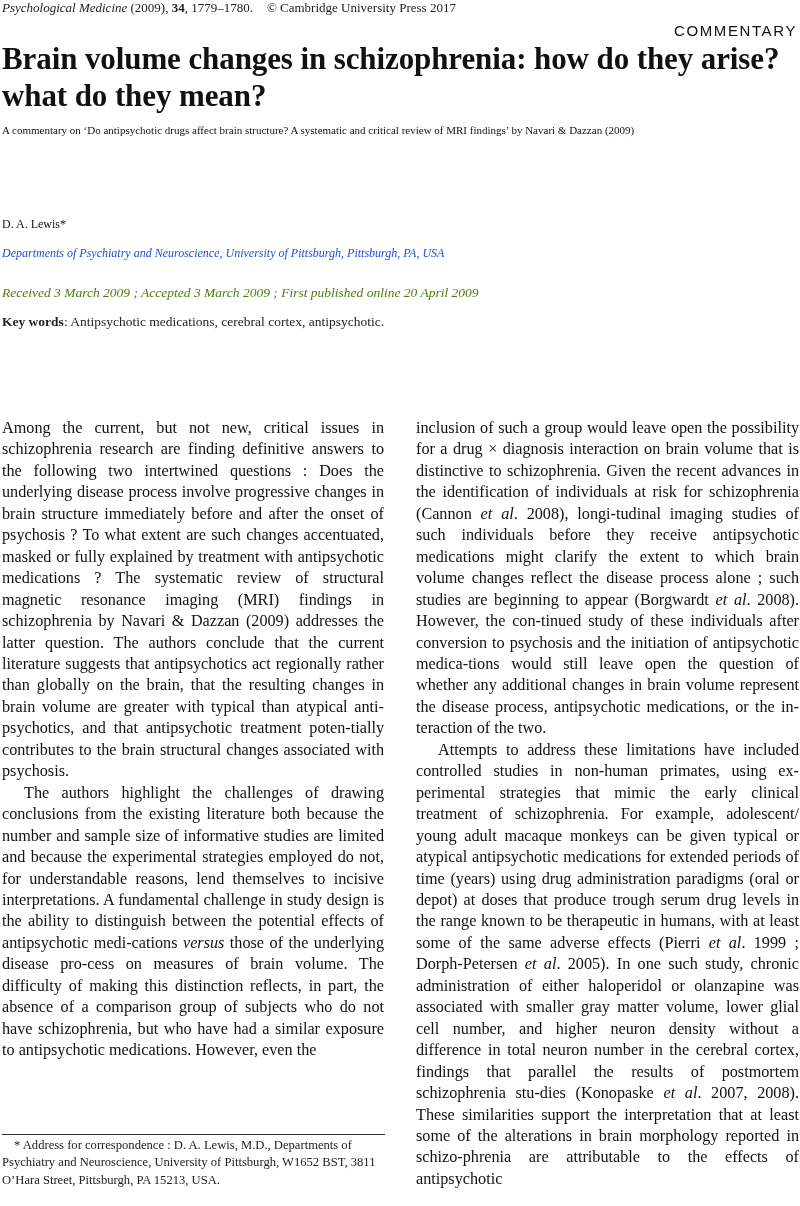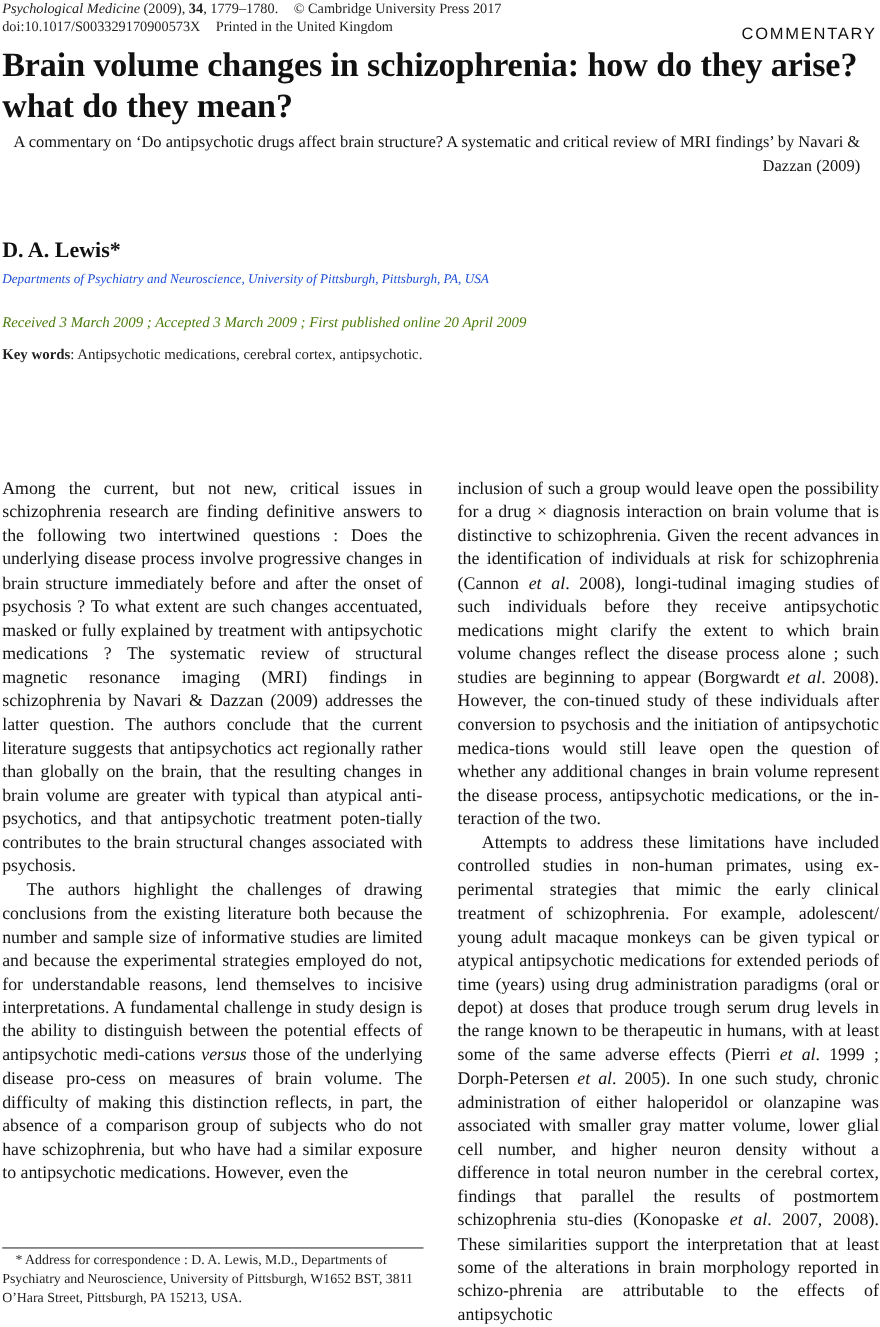--- a/index.html
+++ b/index.html
@@ -3,42 +3,41 @@
 <meta charset="utf-8">
 <style>
   html, body { margin:0; padding:0; background:#ffffff; }
   body { width:800px; height:1206px; position:relative; overflow:hidden; color:#111; font-family:"Liberation Serif","DejaVu Serif",serif; }
   .hdr { position:absolute; left:2px; top:0; font-size:13px; line-height:16px; color:#222; }
   .hdr .jn { font-style:italic; }
   .hdr .vol { font-weight:bold; }
   .hdr .gap { display:inline-block; width:14px; }
   .tag { position:absolute; right:3px; top:1px; font-family:"Liberation Sans","DejaVu Sans",sans-serif; font-size:15px; letter-spacing:1.6px; color:#111;margin-top:21px; }
   .title { position:absolute; left:2px; top:40px; width:790px; font-size:31px; line-height:37px; font-weight:bold; letter-spacing:-0.1px; margin:0; }
-  .subtitle { position:absolute; left:2px; top:120px; width:780px; font-size:15px; line-height:21px; margin:0;text-align:right; }
-  .author { position:absolute; left:2px; top:217px; font-size:20px; font-weight:bold; }
+  .subtitle { position:absolute; left:2px; top:120px; width:780px; font-size:11px; line-height:21px; margin:0; }
+  .author { position:absolute; left:2px; top:217px; font-size:12px; font-weight:normal; }
   .affil { position:absolute; left:2px; top:246px; font-size:12px; font-style:italic; color:#1d4ed8; }
   .dates { position:absolute; left:2px; top:285px; font-size:13.5px; font-style:italic; color:#4d7c0f; }
   .kw { position:absolute; left:2px; top:314px; font-size:13.5px; color:#222; }
   .kw b { font-weight:bold; }
-  .col { position:absolute; top:418px; width:382px; font-size:16.2px; line-height:21.45px; text-align:justify;margin-top:16px; }
+  .col { position:absolute; top:418px; width:382px; font-size:16.2px; line-height:21.45px; text-align:justify; }
   .col p { margin:0; }
   .col p.ind { text-indent:22px; }
   .colL { left:2px; }
   .colR { left:416px; width:383px; }
   .rule { position:absolute; left:2px; top:1134px; width:383px; height:0; border-top:1.2px solid #333; }
   .fn { position:absolute; left:2px; top:1137px; width:384px; font-size:12.6px; line-height:17.4px; color:#222; }
   .fn p { margin:0; }
   .fn p.ind { text-indent:12px; }
 </style>
 </head>
 <body>
 
 <div class="hdr">
   <div><span class="jn">Psychological Medicine</span> <span>(2009),</span> <span class="vol">34</span><span>, 1779–1780.</span><span class="gap"></span><span>© Cambridge University Press 2017</span></div>
-  <div><span>doi:10.1017/S003329170900573X</span><span class="gap"></span><span>Printed in the United Kingdom</span></div>
 </div>
 <div class="tag">COMMENTARY</div>
 
 <h1 class="title">Brain volume changes in schizophrenia: how do they arise? what do they mean?</h1>
 <p class="subtitle">A commentary on ‘Do antipsychotic drugs affect brain structure? A systematic and critical review of MRI findings’ by Navari &amp; Dazzan (2009)</p>
 <div class="author">D. A. Lewis*</div>
 <div class="affil">Departments of Psychiatry and Neuroscience, University of Pittsburgh, Pittsburgh, PA, USA</div>
 <div class="dates">Received 3 March 2009 ; Accepted 3 March 2009 ; First published online 20 April 2009</div>
 <div class="kw"><b>Key words</b><span>: Antipsychotic medications, cerebral cortex, antipsychotic.</span></div>
 

